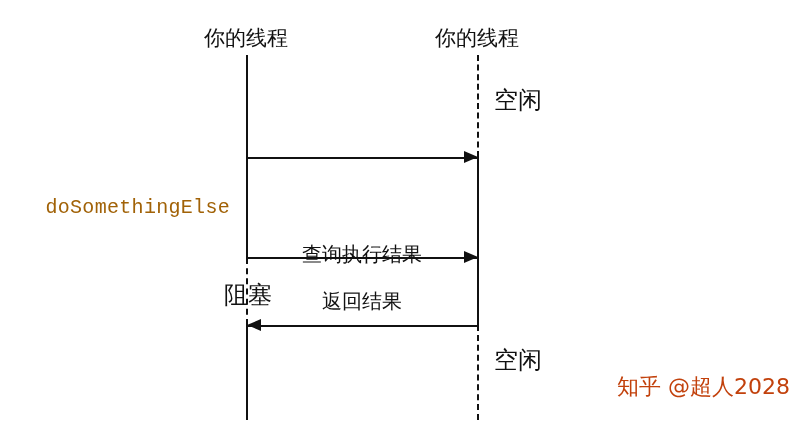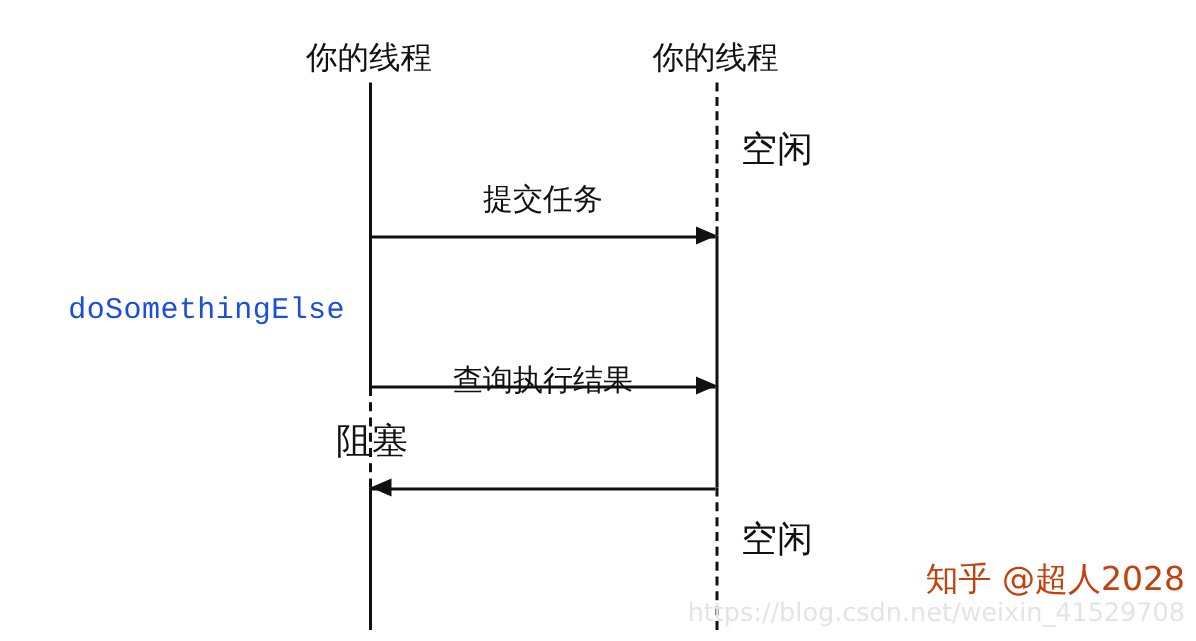--- a/index.html
+++ b/index.html
@@ -75,21 +75,21 @@
     color: #111111;
     white-space: nowrap;
   }
   .state-label.anchor-end { transform: translateX(-100%); }
 
   .code-label {
     position: absolute;
     font-family: "Liberation Mono", "DejaVu Sans Mono", monospace;
     font-size: 20px;
     line-height: 1;
-    color: #1d4ed8;
+    color: #a16207;
     white-space: nowrap;
     letter-spacing: 0.3px;
   }
   .code-label.anchor-end { transform: translateX(-100%); }
 
   .watermark-brand {
     position: absolute;
     font-family: "DejaVu Sans", "Liberation Sans", sans-serif;
     font-size: 22px;
     line-height: 1;
@@ -122,31 +122,30 @@
 
   <div class="code-label anchor-end" style="left:230px; top:198px;">doSomethingElse</div>
 
   <div class="lane-title" style="left:477px; top:28px;">你的线程</div>
 
   <div class="lifeline dashed" style="left:477px; top:55px; height:102px;"></div>
   <div class="lifeline solid" style="left:477px; top:157px; height:168px;"></div>
   <div class="lifeline dashed" style="left:477px; top:325px; height:95px;"></div>
 
 
-  <div class="msg-label" style="left:362px; top:123px;">提交任务</div>
   <div class="msg-line" style="left:246px; top:157px; width:231px;"></div>
   <div class="arrowhead right" style="left:464px; top:151px;"></div>
 
   <div class="msg-label" style="left:362px; top:224px;margin-top:20px;">查询执行结果</div>
   <div class="msg-line" style="left:246px; top:257px; width:231px;"></div>
   <div class="arrowhead right" style="left:464px; top:251px;"></div>
 
+  <div class="msg-label" style="left:362px; top:291px;">返回结果</div>
   <div class="msg-line" style="left:246px; top:325px; width:231px;"></div>
   <div class="arrowhead left" style="left:247px; top:319px;"></div>
 
   <div class="state-label" style="left:494px; top:88px;">空闲</div>
   <div class="state-label" style="left:494px; top:348px;">空闲</div>
   <div class="state-label anchor-end" style="left:227px; top:283px;margin-left:45px;">阻塞</div>
 
   <div class="watermark-brand" style="left:790px; top:376px;">知乎 @超人2028</div>
-  <div class="watermark-url" style="left:790px; top:401px;">https://blog.csdn.net/weixin_41529708</div>
 
 </div>
 
 </body></html>

